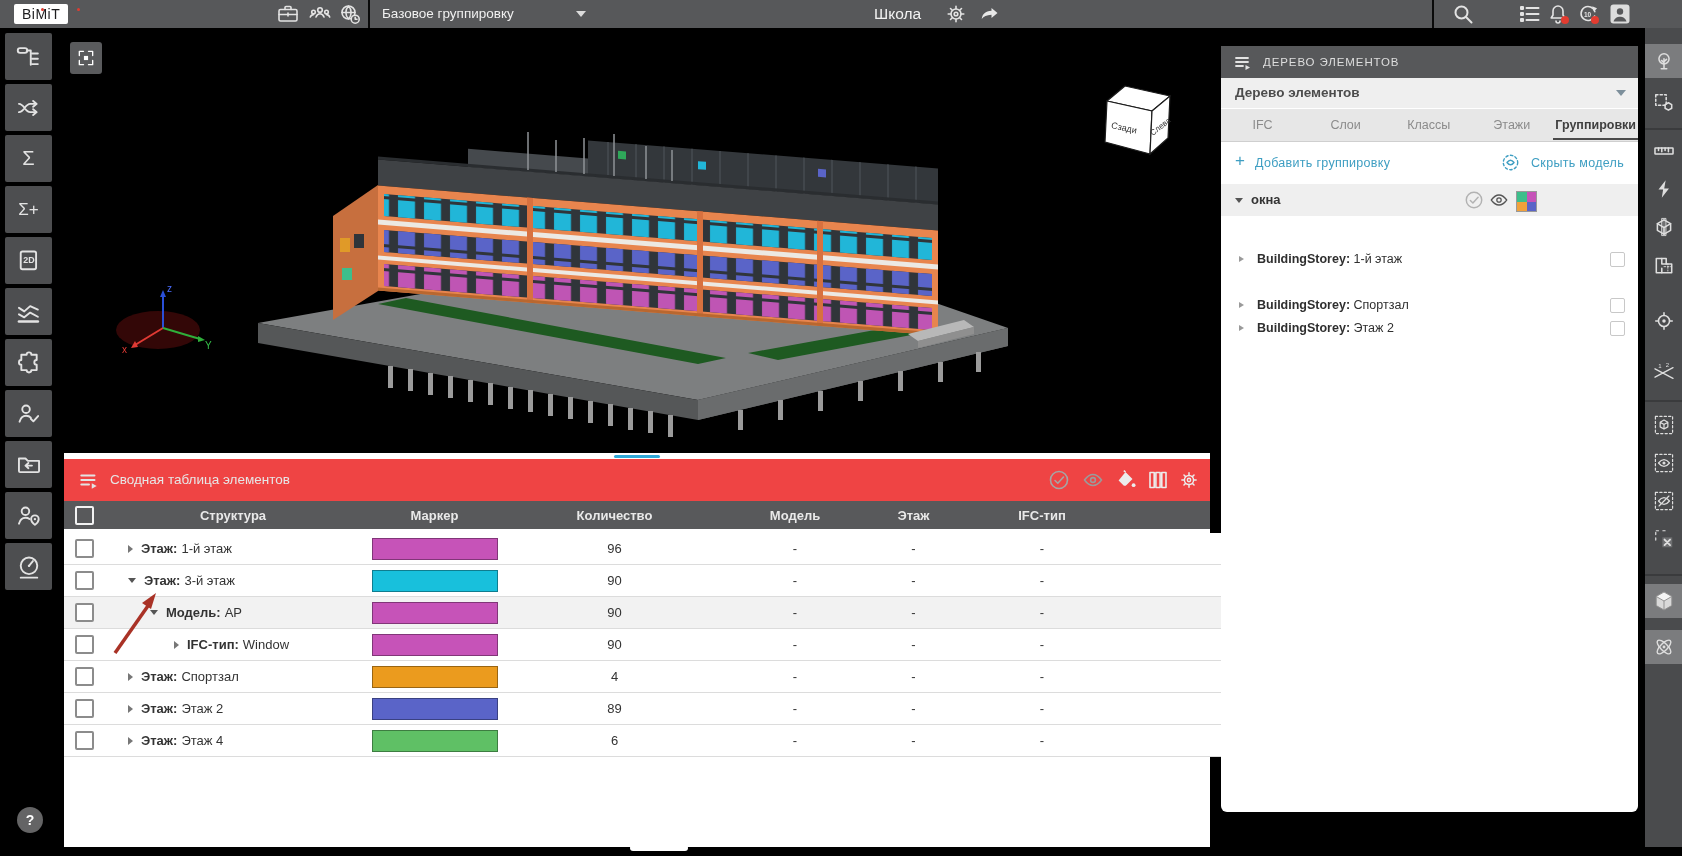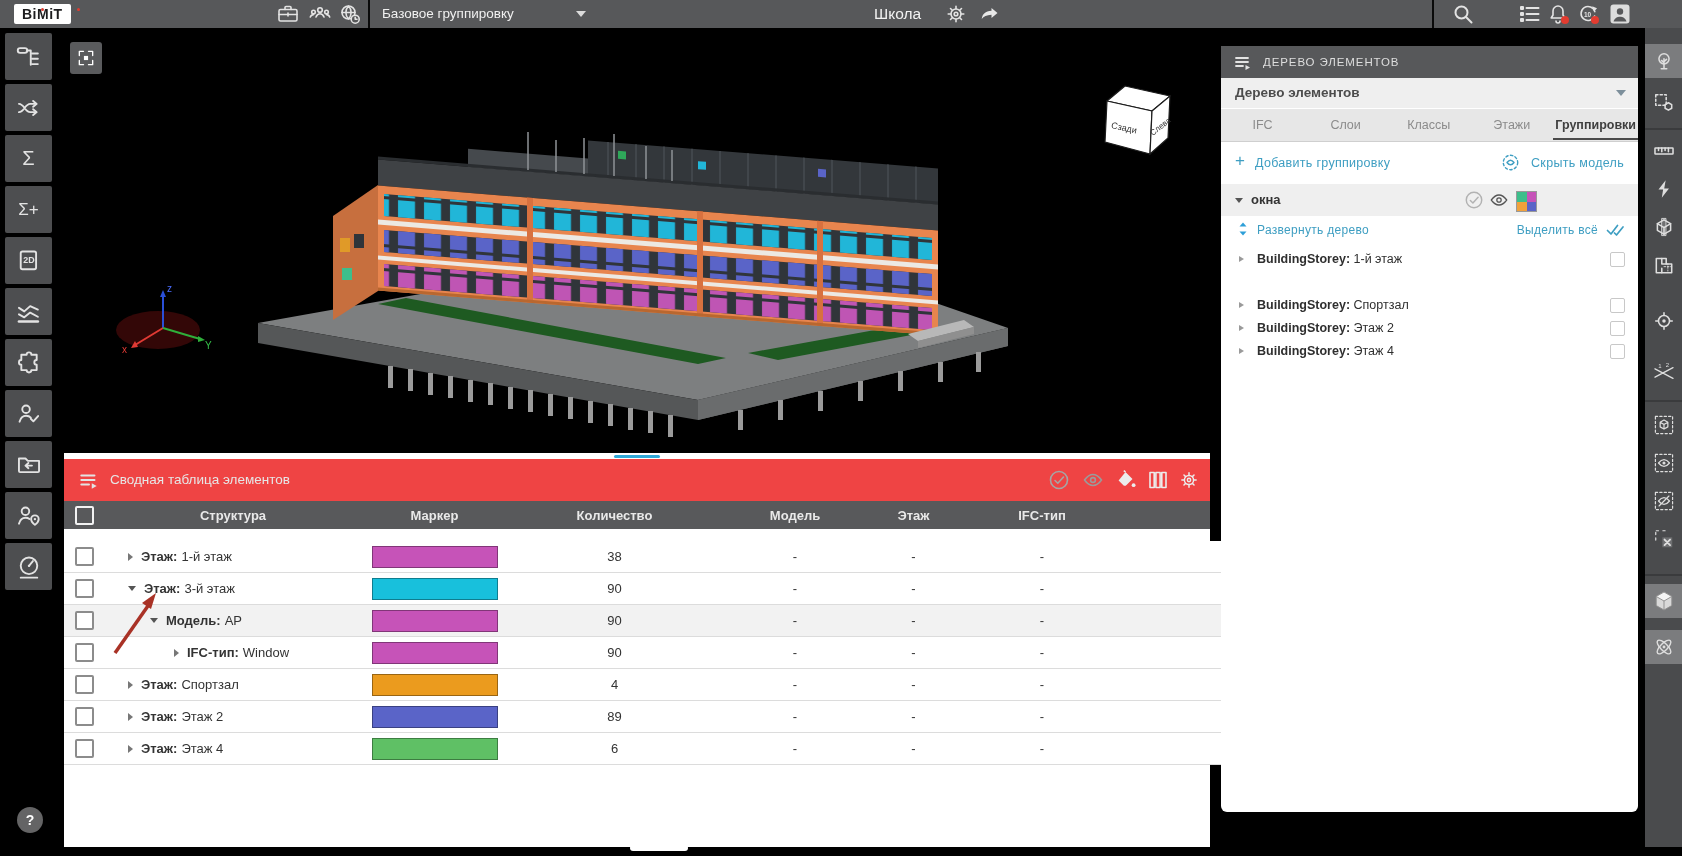--- a/index.html
+++ b/index.html
@@ -7,21 +7,21 @@
        font-family:"Liberation Sans","DejaVu Sans",sans-serif;-webkit-font-smoothing:antialiased}
   .abs{position:absolute}
   svg{display:block}
   .ic{stroke:#e3e3e3;fill:none;stroke-width:1.6;stroke-linecap:round;stroke-linejoin:round}
   .ic2{stroke:#dedede;fill:none;stroke-width:1.4;stroke-linecap:round;stroke-linejoin:round}
 
   
   #topbar{left:0;top:0;width:1682px;height:28px;background:#57585a;color:#e8e8e8}
   #topbar .vdiv{position:absolute;top:0;width:2px;height:28px;background:#0a0a0a}
   .logo{position:absolute;left:14px;top:4px;height:20px;padding:0 8px;background:#fff;border-radius:2px;
-        color:#1d1d1f;font-weight:bold;font-size:14px;line-height:20px;letter-spacing:.5px}
+        color:#1d1d1f;font-weight:normal;font-size:14px;line-height:20px;letter-spacing:.5px}
   .logo .rdot{position:absolute;width:3px;height:3px;border-radius:50%;background:#e03c31;top:4px}
   .logo .rdot.d1{left:27px}.logo .rdot.d2{left:63px}
   .tbic{position:absolute;top:2px;width:24px;height:24px}
   .tb-label{position:absolute;left:382px;top:0;height:28px;line-height:28px;font-size:13.5px;color:#f0f0f0}
   .caret{width:0;height:0;border-left:5px solid transparent;border-right:5px solid transparent;border-top:6px solid #dcdcdc}
   #ws-caret{position:absolute;left:576px;top:11px}
   .tb-title{position:absolute;left:874px;top:0;height:28px;line-height:28px;font-size:15.5px;color:#f2f2f2}
   .badge{position:absolute;width:8px;height:8px;border-radius:50%;background:#e23c30}
 
   
@@ -38,21 +38,21 @@
              display:flex;align-items:center;justify-content:center}
 
   
   #tpanel{left:64px;top:453px;width:1146px;height:394px;background:#fff}
   #tpanel .dragline{position:absolute;left:550px;top:2px;width:46px;height:3px;background:#2fa8d8;border-radius:2px}
   .tp-head{position:absolute;left:0;top:6px;width:1146px;height:42px;background:#ef4444}
   .tp-title{position:absolute;left:46px;top:0;height:42px;line-height:42px;font-size:13.5px;color:#e6e6e6}
   .tp-ic{position:absolute;top:10px;width:22px;height:22px}
   .thead{position:absolute;left:0;top:48px;width:1146px;height:28px;background:#58595b;display:flex;
          color:#e9e9e9;font-weight:bold;font-size:13px;align-items:center}
-  .rows{position:absolute;left:0;top:88px;width:1320px}
+  .rows{position:absolute;left:0;top:80px;width:1320px}
   .trow{display:flex;height:31px;align-items:center;border-bottom:1px solid #dcdcdc;font-size:13px;color:#333;background:#fff}
   .trow.shaded{background:#f2f2f2}
   .c{display:flex;align-items:center;justify-content:center}
   .c1{width:40px}.c2{width:258px;justify-content:flex-start}.c3{width:145px}.c4{width:215px}
   .c5{width:146px}.c6{width:91px}.c7{width:166px}.c8{flex:1}
   .lv0 .c2{padding-left:24px;box-sizing:border-box}
   .lv1 .c2{padding-left:46px;box-sizing:border-box}
   .lv2 .c2{padding-left:70px;box-sizing:border-box}
   .lbl{margin-left:4px}
   .cb{width:15px;height:15px;border:2px solid #8c8c8c;border-radius:2px;background:#fff}
@@ -436,21 +436,21 @@
           <span class="cb"></span>
         </div>
       <div class="c c2">
           <span class="exp r"></span>
           <b>Этаж:</b>
           <span class="lbl">1-й этаж</span>
         </div>
       <div class="c c3">
           <span class="marker" style="background: rgb(198, 83, 184);"></span>
         </div>
-      <div class="c c4">38</div>
+      <div class="c c4">96</div>
       <div class="c c5">-</div>
       <div class="c c6">-</div>
       <div class="c c7">-</div>
         <div class="c c8"></div>
     </div>
     <div class="trow lv0">
       <div class="c c1">
           <span class="cb"></span>
         </div>
       <div class="c c2">
@@ -622,54 +622,34 @@
           <circle cx="11" cy="11" r="2.4"></circle>
         </svg>
     </span>
     <span class="palette">
       <div style="background: rgb(61, 190, 139);"></div>
       <div style="background: rgb(198, 83, 184);"></div>
       <div style="background: rgb(240, 161, 60);"></div>
       <div style="background: rgb(90, 100, 200);"></div>
     </span>
   </div>
-  <div class="rp-expand">
-    <span class="exp-ic">
-      <svg viewBox="0 0 16 16">
-          <polygon points="8,1.5 4.5,5.5 11.5,5.5" fill="#2d9fd8"></polygon>
-          <polygon points="8,14.5 4.5,10.5 11.5,10.5" fill="#2d9fd8"></polygon>
-        </svg>
-    </span>
-    <span class="explbl teal">Развернуть дерево</span>
-    <span class="selall teal">Выделить всё</span>
-    <span class="dblcheck">
-      <svg viewBox="0 0 20 16" class="ic2" style="stroke:#3e9ec2;stroke-width:1.7">
-          <path d="M1.5 9.5l3.5 3.5 6.5-8.5M8.5 12l2 2L17 6"></path>
-        </svg>
-    </span>
-  </div>
 
   <div class="titem" style="top:202px">
     <span class="exp r"></span>
     <span class="tx"><b>BuildingStorey:</b> <span>1-й этаж</span></span>
     <span class="cbx"></span>
   </div>
   <div class="titem" style="top:248px">
     <span class="exp r"></span>
     <span class="tx"><b>BuildingStorey:</b> <span>Спортзал</span></span>
     <span class="cbx"></span>
   </div>
   <div class="titem" style="top:271px">
     <span class="exp r"></span>
     <span class="tx"><b>BuildingStorey:</b> <span>Этаж 2</span></span>
-    <span class="cbx"></span>
-  </div>
-  <div class="titem" style="top:294px">
-    <span class="exp r"></span>
-    <span class="tx"><b>BuildingStorey:</b> <span>Этаж 4</span></span>
     <span class="cbx"></span>
   </div>
 </section>
 
 <nav id="rtb" class="abs">
   <div class="rbtn active" style="top:16px">
     <svg width="22" height="22" viewBox="0 0 20 20" class="ic2">
         <circle cx="10" cy="8" r="4.6"></circle>
         <path d="M10 8v9M7.5 17h5M10 10.5l2.3-2M10 11.5l-2.3-2"></path>
       </svg>

